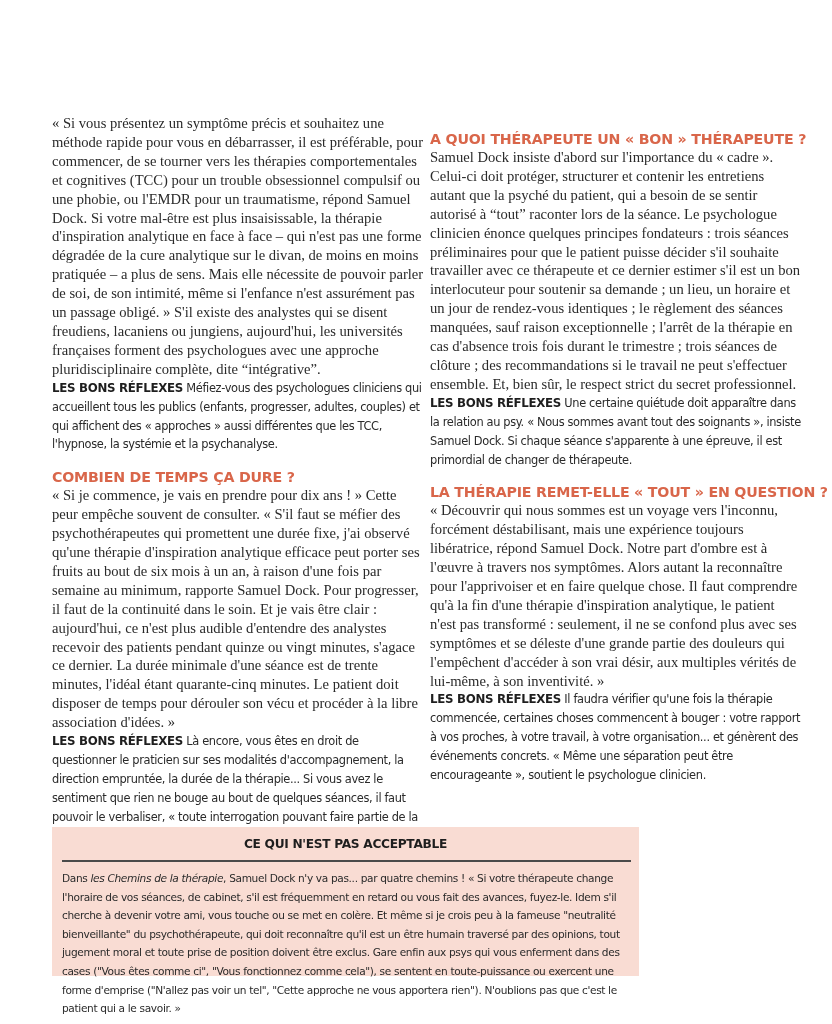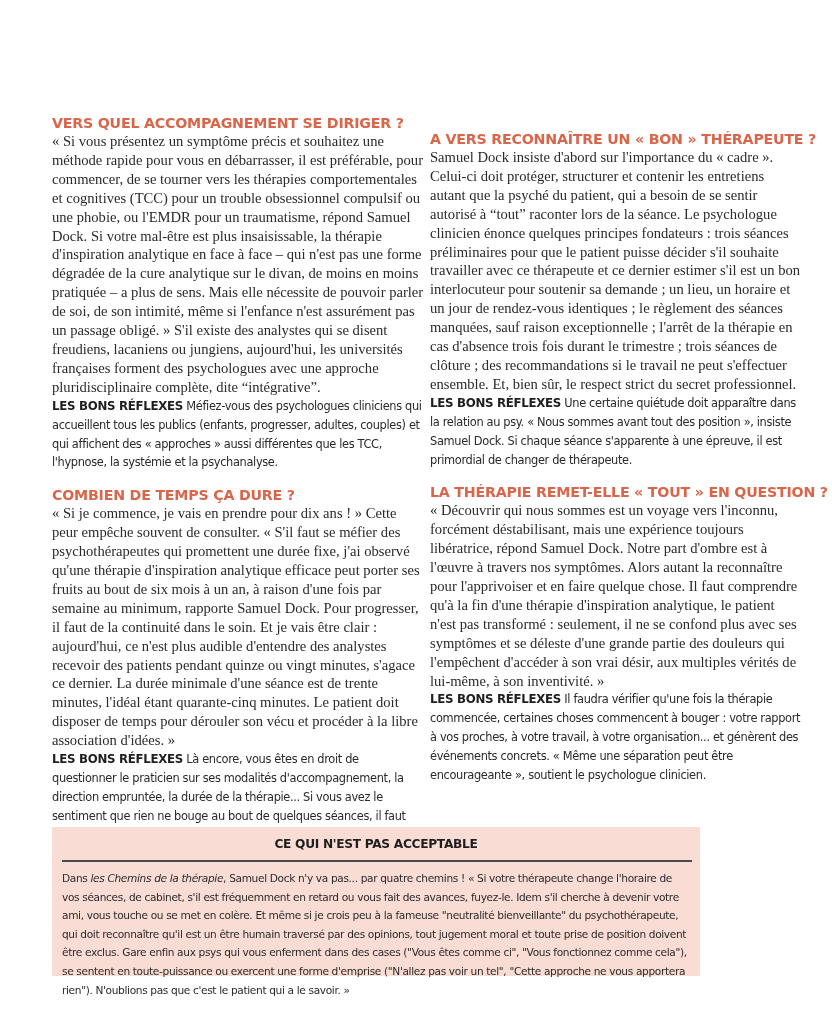--- a/index.html
+++ b/index.html
@@ -16,21 +16,21 @@
     font-family: "Liberation Serif", serif; font-size: 14.6px; line-height: 18.9px;
     color: #2a2a2a; margin: 0; text-align: left;
   }
   .sans {
     font-family: "DejaVu Sans", sans-serif; font-size: 11.4px; line-height: 18.9px;
     color: #2a2a2a; margin: 0; letter-spacing: -0.35px;
   }
   .kw { font-family: "DejaVu Sans", sans-serif; font-weight: bold; font-size: 11.8px; color: #1e1e1e; letter-spacing: -0.3px; }
   .gap { height: 14px; }
   .box {
-    position: absolute; left: 52px; top: 827px; width: 648px; height: 149px;
+    position: absolute; left: 52px; top: 827px; width: 587px; height: 149px;
     background: #f9dcd3;
   }
   .box-title {
     position: absolute; left: 0; right: 0; top: 10px; text-align: center;
     font-family: "DejaVu Sans", sans-serif; font-weight: bold; font-size: 12.2px;
     color: #1e1e1e; letter-spacing: -0.3px;
   }
   .box-rule { position: absolute; left: 10px; right: 8px; top: 33px; height: 2px; background: #4a4a4a; }
   .box-text {
     position: absolute; left: 10px; right: 8px; top: 42px;
@@ -38,34 +38,33 @@
     color: #2a2a2a; letter-spacing: -0.35px; margin: 0;
   }
   .box-text i { font-style: italic; }
 </style>
 </head>
 <body>
 
 <div class="page">
 
   <div class="col col-left">
-    <h2 class="h">VERS QUEL ACCOMPAGNEMENT SE DIRIGER ?</h2>
     <p class="serif">« Si vous présentez un symptôme précis et souhaitez une méthode rapide pour vous en débarrasser, il est préférable, pour commencer, de se tourner vers les thérapies comportementales et cognitives (TCC) pour un trouble obsessionnel compulsif ou une phobie, ou l'EMDR pour un traumatisme, répond Samuel Dock. Si votre mal-être est plus insaisissable, la thérapie d'inspiration analytique en face à face – qui n'est pas une forme dégradée de la cure analytique sur le divan, de moins en moins pratiquée – a plus de sens. Mais elle nécessite de pouvoir parler de soi, de son intimité, même si l'enfance n'est assurément pas un passage obligé. » S'il existe des analystes qui se disent freudiens, lacaniens ou jungiens, aujourd'hui, les universités françaises forment des psychologues avec une approche pluridisciplinaire complète, dite “intégrative”.</p>
     <p class="sans"><span class="kw">LES BONS RÉFLEXES</span><span> Méfiez-vous des psychologues cliniciens qui accueillent tous les publics (enfants, progresser, adultes, couples) et qui affichent des « approches » aussi différentes que les TCC, l'hypnose, la systémie et la psychanalyse.</span></p>
     <div class="gap"></div>
     <h2 class="h">COMBIEN DE TEMPS ÇA DURE ?</h2>
     <p class="serif">« Si je commence, je vais en prendre pour dix ans ! » Cette peur empêche souvent de consulter. « S'il faut se méfier des psychothérapeutes qui promettent une durée fixe, j'ai observé qu'une thérapie d'inspiration analytique efficace peut porter ses fruits au bout de six mois à un an, à raison d'une fois par semaine au minimum, rapporte Samuel Dock. Pour progresser, il faut de la continuité dans le soin. Et je vais être clair : aujourd'hui, ce n'est plus audible d'entendre des analystes recevoir des patients pendant quinze ou vingt minutes, s'agace ce dernier. La durée minimale d'une séance est de trente minutes, l'idéal étant quarante-cinq minutes. Le patient doit disposer de temps pour dérouler son vécu et procéder à la libre association d'idées. »</p>
     <p class="sans"><span class="kw">LES BONS RÉFLEXES</span><span> Là encore, vous êtes en droit de questionner le praticien sur ses modalités d'accompagnement, la direction empruntée, la durée de la thérapie... Si vous avez le sentiment que rien ne bouge au bout de quelques séances, il faut pouvoir le verbaliser, « toute interrogation pouvant faire partie de la problématique du patient et être mise au travail »,</span></p>
   </div>
 
   <div class="col col-right">
     <div class="gap"></div>
-    <h2 class="h">A VERS RECONNAÎTRE UN « BON » THÉRAPEUTE ?</h2>
+    <h2 class="h">A QUOI THÉRAPEUTE UN « BON » THÉRAPEUTE ?</h2>
     <p class="serif">Samuel Dock insiste d'abord sur l'importance du « cadre ». Celui-ci doit protéger, structurer et contenir les entretiens autant que la psyché du patient, qui a besoin de se sentir autorisé à “tout” raconter lors de la séance. Le psychologue clinicien énonce quelques principes fondateurs : trois séances préliminaires pour que le patient puisse décider s'il souhaite travailler avec ce thérapeute et ce dernier estimer s'il est un bon interlocuteur pour soutenir sa demande ; un lieu, un horaire et un jour de rendez-vous identiques ; le règlement des séances manquées, sauf raison exceptionnelle ; l'arrêt de la thérapie en cas d'absence trois fois durant le trimestre ; trois séances de clôture ; des recommandations si le travail ne peut s'effectuer ensemble. Et, bien sûr, le respect strict du secret professionnel.</p>
-    <p class="sans"><span class="kw">LES BONS RÉFLEXES</span><span> Une certaine quiétude doit apparaître dans la relation au psy. « Nous sommes avant tout des position », insiste Samuel Dock. Si chaque séance s'apparente à une épreuve, il est primordial de changer de thérapeute.</span></p>
+    <p class="sans"><span class="kw">LES BONS RÉFLEXES</span><span> Une certaine quiétude doit apparaître dans la relation au psy. « Nous sommes avant tout des soignants », insiste Samuel Dock. Si chaque séance s'apparente à une épreuve, il est primordial de changer de thérapeute.</span></p>
     <div class="gap"></div>
     <h2 class="h">LA THÉRAPIE REMET-ELLE « TOUT » EN QUESTION ?</h2>
     <p class="serif">« Découvrir qui nous sommes est un voyage vers l'inconnu, forcément déstabilisant, mais une expérience toujours libératrice, répond Samuel Dock. Notre part d'ombre est à l'œuvre à travers nos symptômes. Alors autant la reconnaître pour l'apprivoiser et en faire quelque chose. Il faut comprendre qu'à la fin d'une thérapie d'inspiration analytique, le patient n'est pas transformé : seulement, il ne se confond plus avec ses symptômes et se déleste d'une grande partie des douleurs qui l'empêchent d'accéder à son vrai désir, aux multiples vérités de lui-même, à son inventivité. »</p>
     <p class="sans"><span class="kw">LES BONS RÉFLEXES</span><span> Il faudra vérifier qu'une fois la thérapie commencée, certaines choses commencent à bouger : votre rapport à vos proches, à votre travail, à votre organisation... et génèrent des événements concrets. « Même une séparation peut être encourageante », soutient le psychologue clinicien.</span></p>
   </div>
 
   <div class="box">
     <div class="box-title">CE QUI N'EST PAS ACCEPTABLE</div>
     <div class="box-rule"></div>
     <p class="box-text"><span>Dans </span><i>les Chemins de la thérapie</i><span>, Samuel Dock n'y va pas... par quatre chemins ! « Si votre thérapeute change l'horaire de vos séances, de cabinet, s'il est fréquemment en retard ou vous fait des avances, fuyez-le. Idem s'il cherche à devenir votre ami, vous touche ou se met en colère. Et même si je crois peu à la fameuse "neutralité bienveillante" du psychothérapeute, qui doit reconnaître qu'il est un être humain traversé par des opinions, tout jugement moral et toute prise de position doivent être exclus. Gare enfin aux psys qui vous enferment dans des cases ("Vous êtes comme ci", "Vous fonctionnez comme cela"), se sentent en toute-puissance ou exercent une forme d'emprise ("N'allez pas voir un tel", "Cette approche ne vous apportera rien"). N'oublions pas que c'est le patient qui a le savoir. »</span></p>

